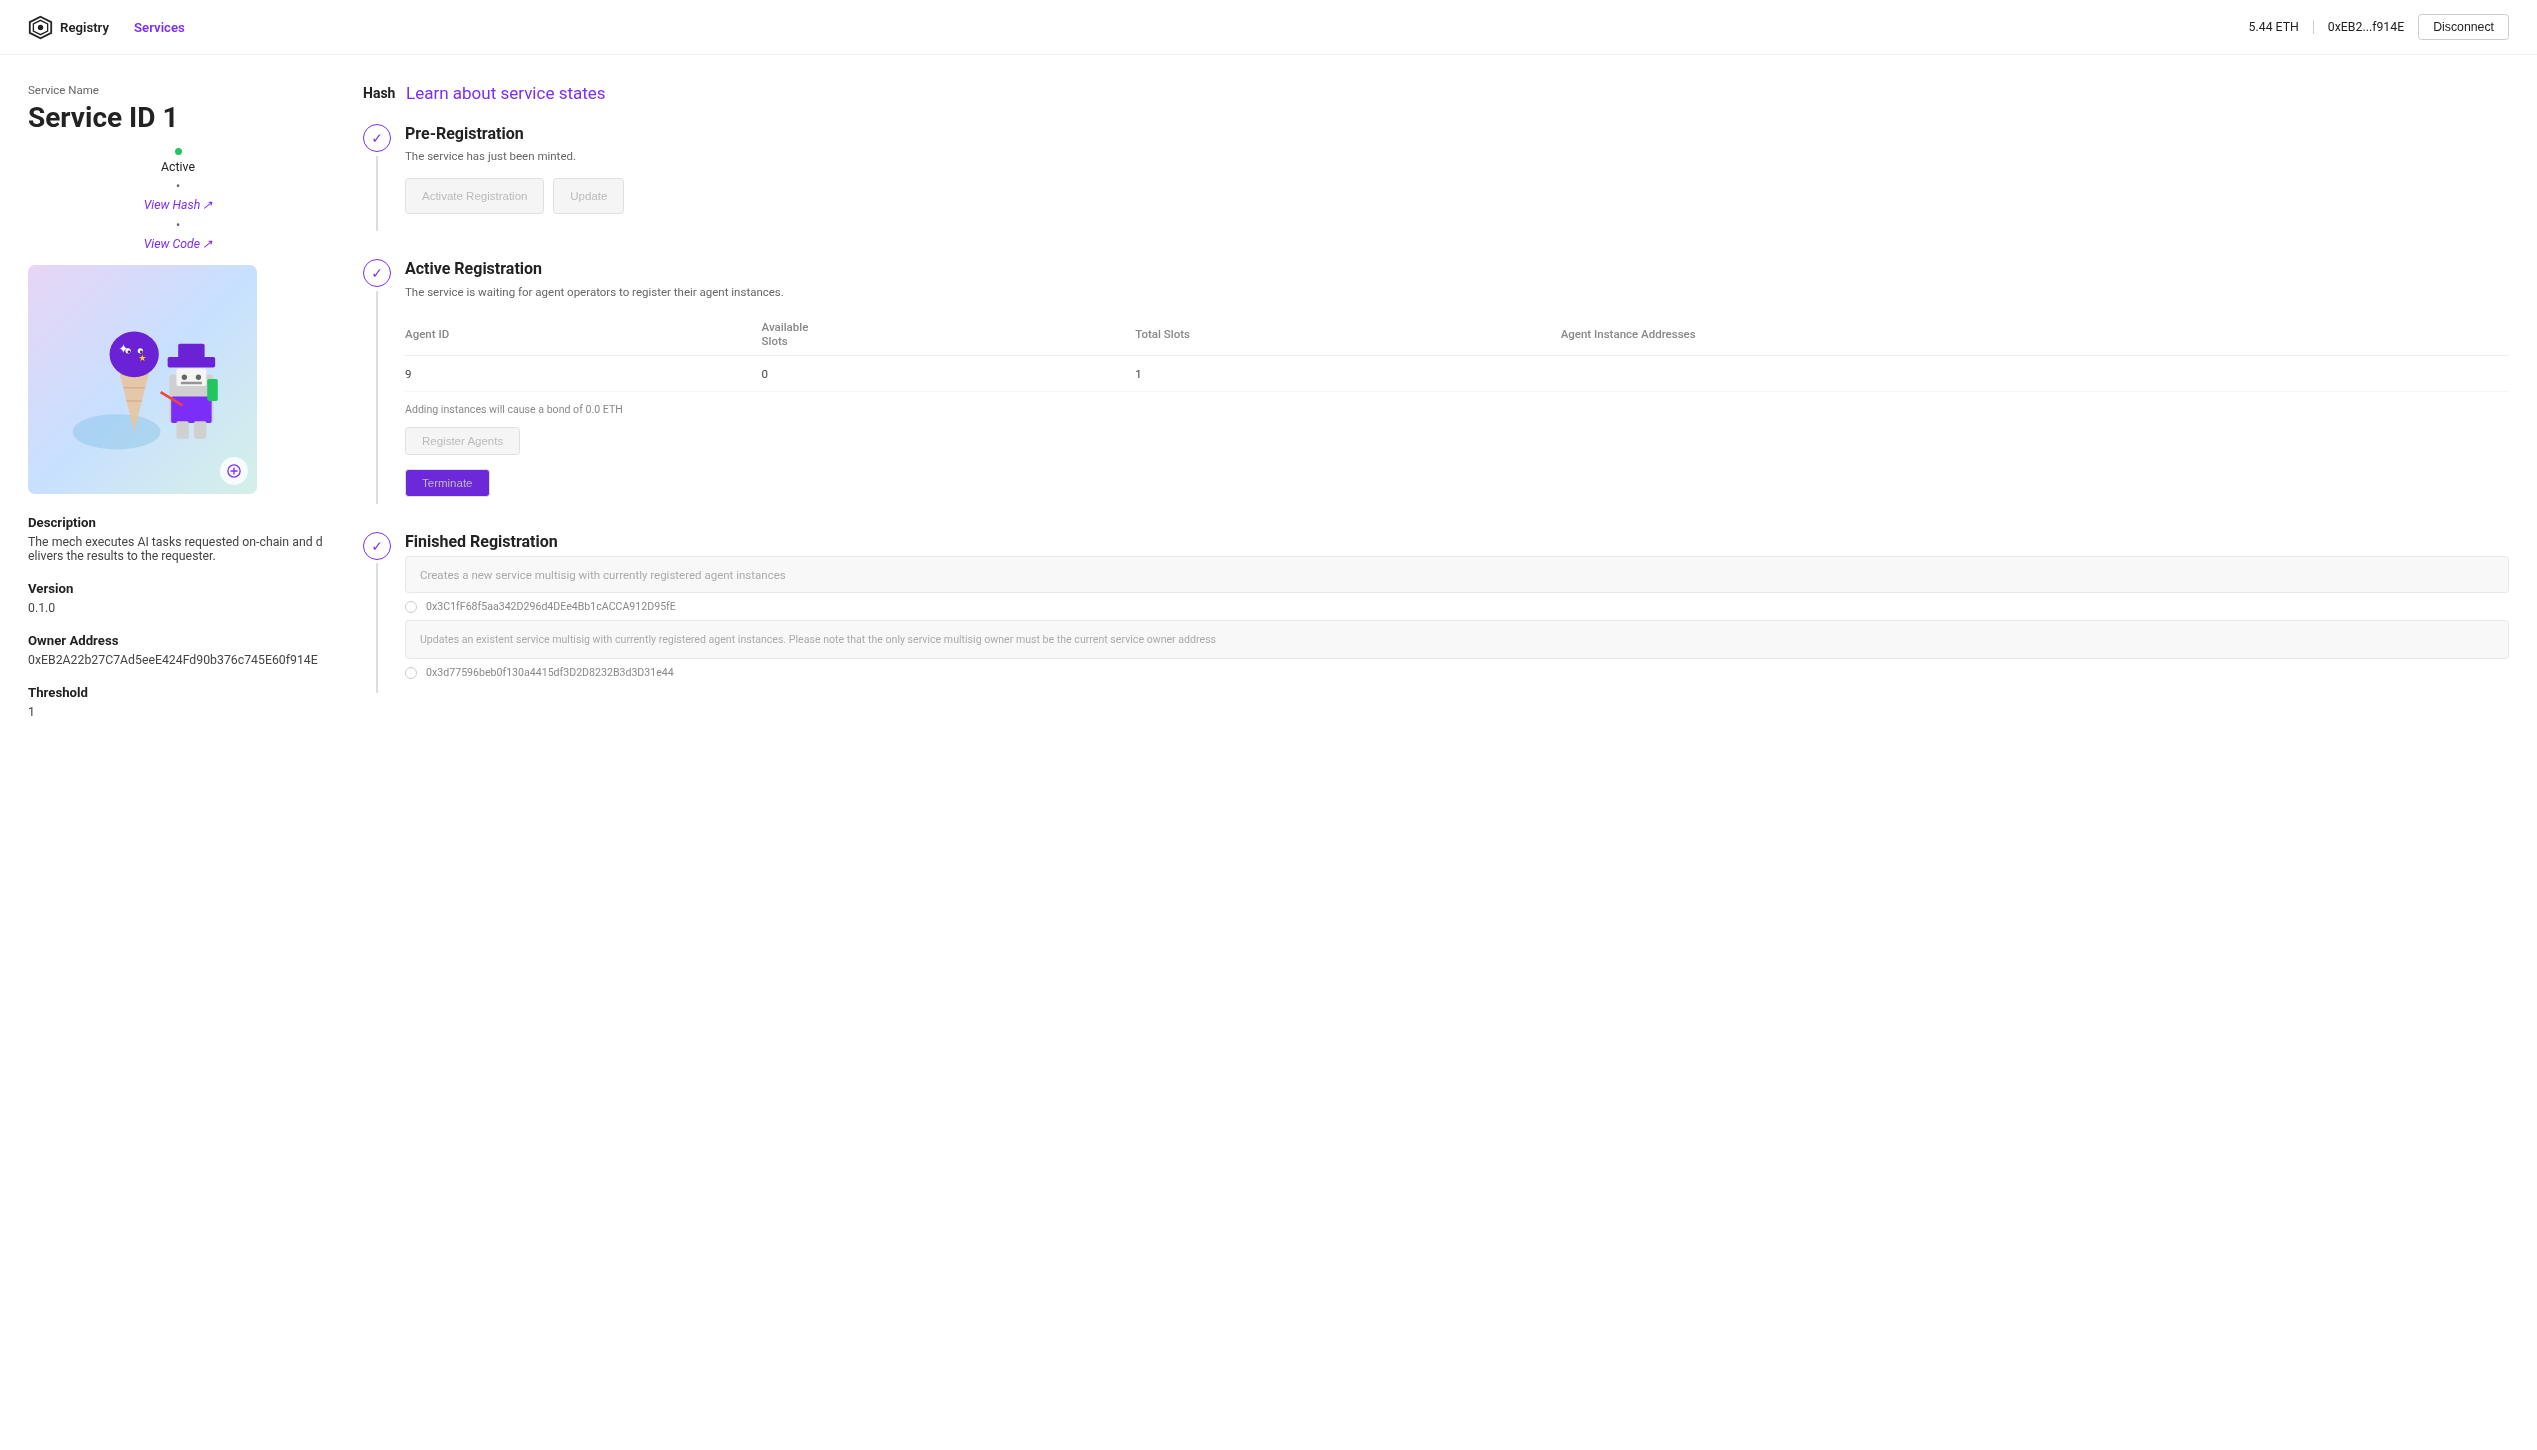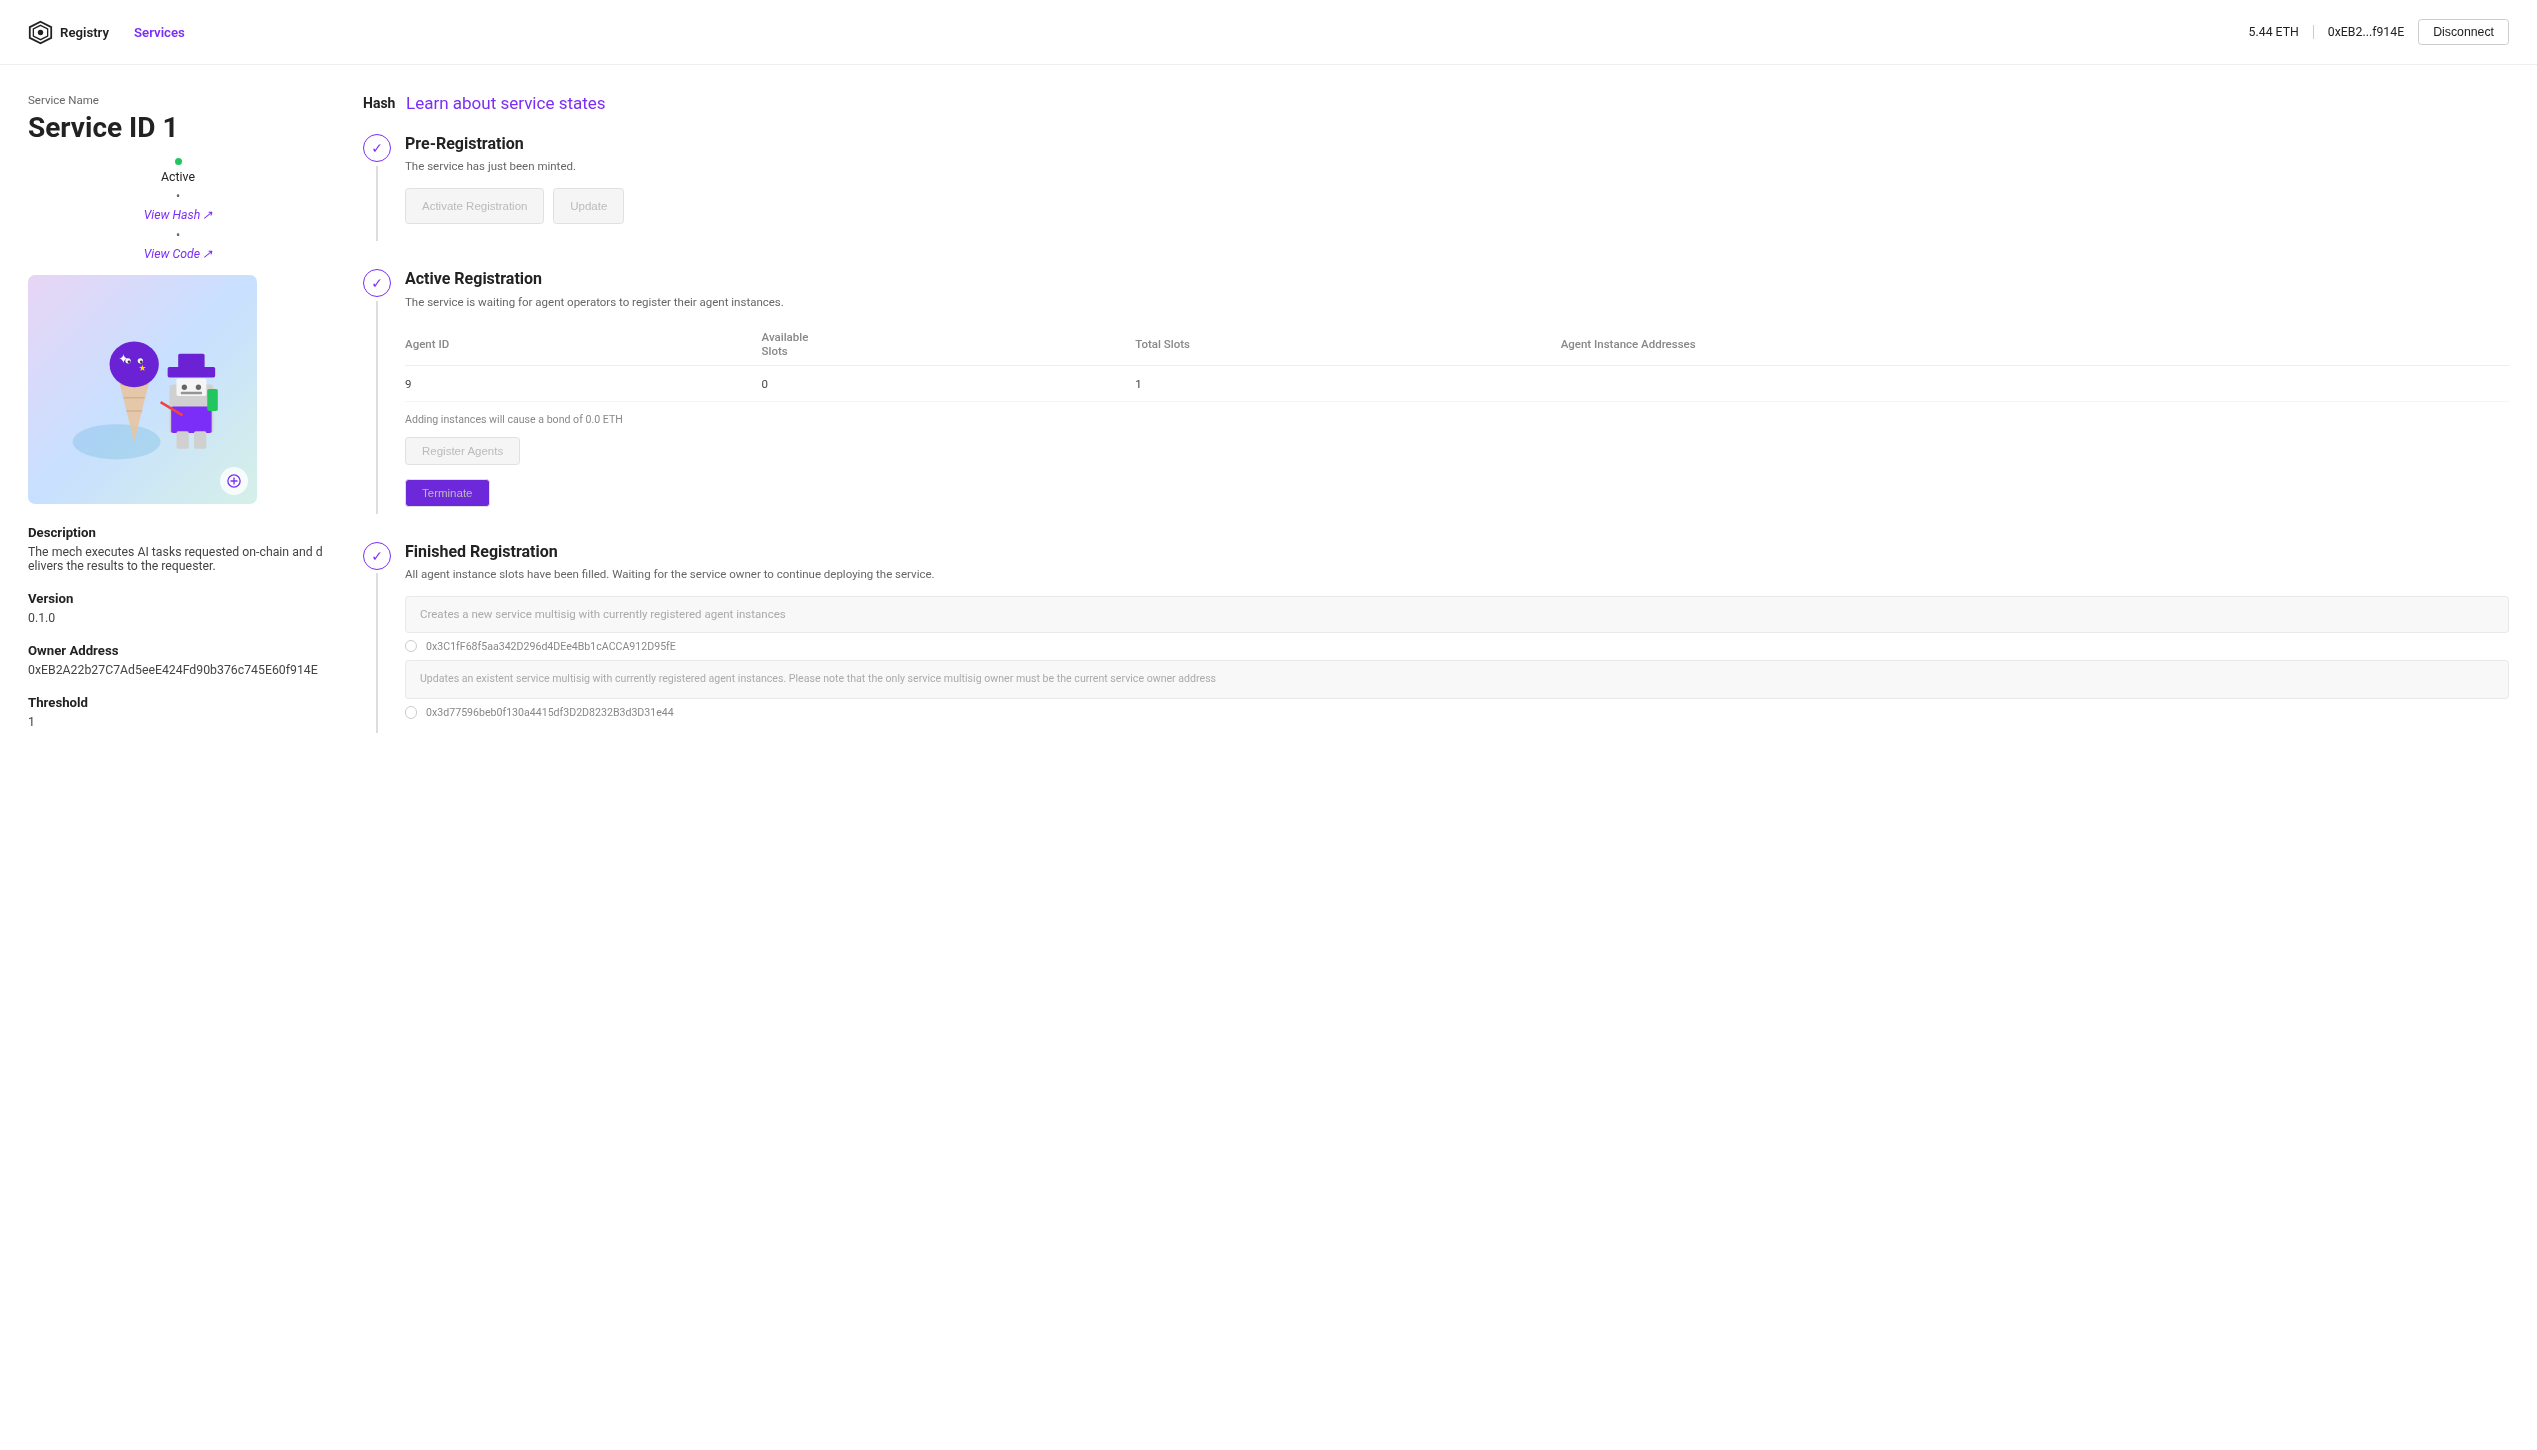--- a/index.html
+++ b/index.html
@@ -9,21 +9,21 @@
       color: #222;
       font-size: 12.3px;
     }
 
     
     .navbar {
       display: flex;
       align-items: center;
       justify-content: space-between;
       padding: 0 28px;
-      height: 65px;
+      height: 55px;
       border-bottom: 0.9px solid #eee;
     }
     .nav-left {
       display: flex;
       align-items: center;
       gap: 25px;
     }
     .nav-logo {
       display: flex;
       align-items: center;
@@ -486,21 +486,20 @@
         </div>
       </div>
 
       <div class="timeline-item">
         <div class="timeline-icon-col">
           <div class="check-circle">✓</div>
           <div class="timeline-line"></div>
         </div>
         <div class="timeline-content">
           <div class="step-title">Finished Registration</div>
-          <div class="step-desc">All agent instance slots have been filled. Waiting for the service owner to continue deploying the service.</div>
 
           <div class="multisig-option">
             <span>Creates a new service multisig with currently registered agent instances</span>
           </div>
           <div class="radio-row">
             <div class="radio-circle"></div>
             <span class="radio-value">0x3C1fF68f5aa342D296d4DEe4Bb1cACCA912D95fE</span>
           </div>
 
           <div class="multisig-note">

